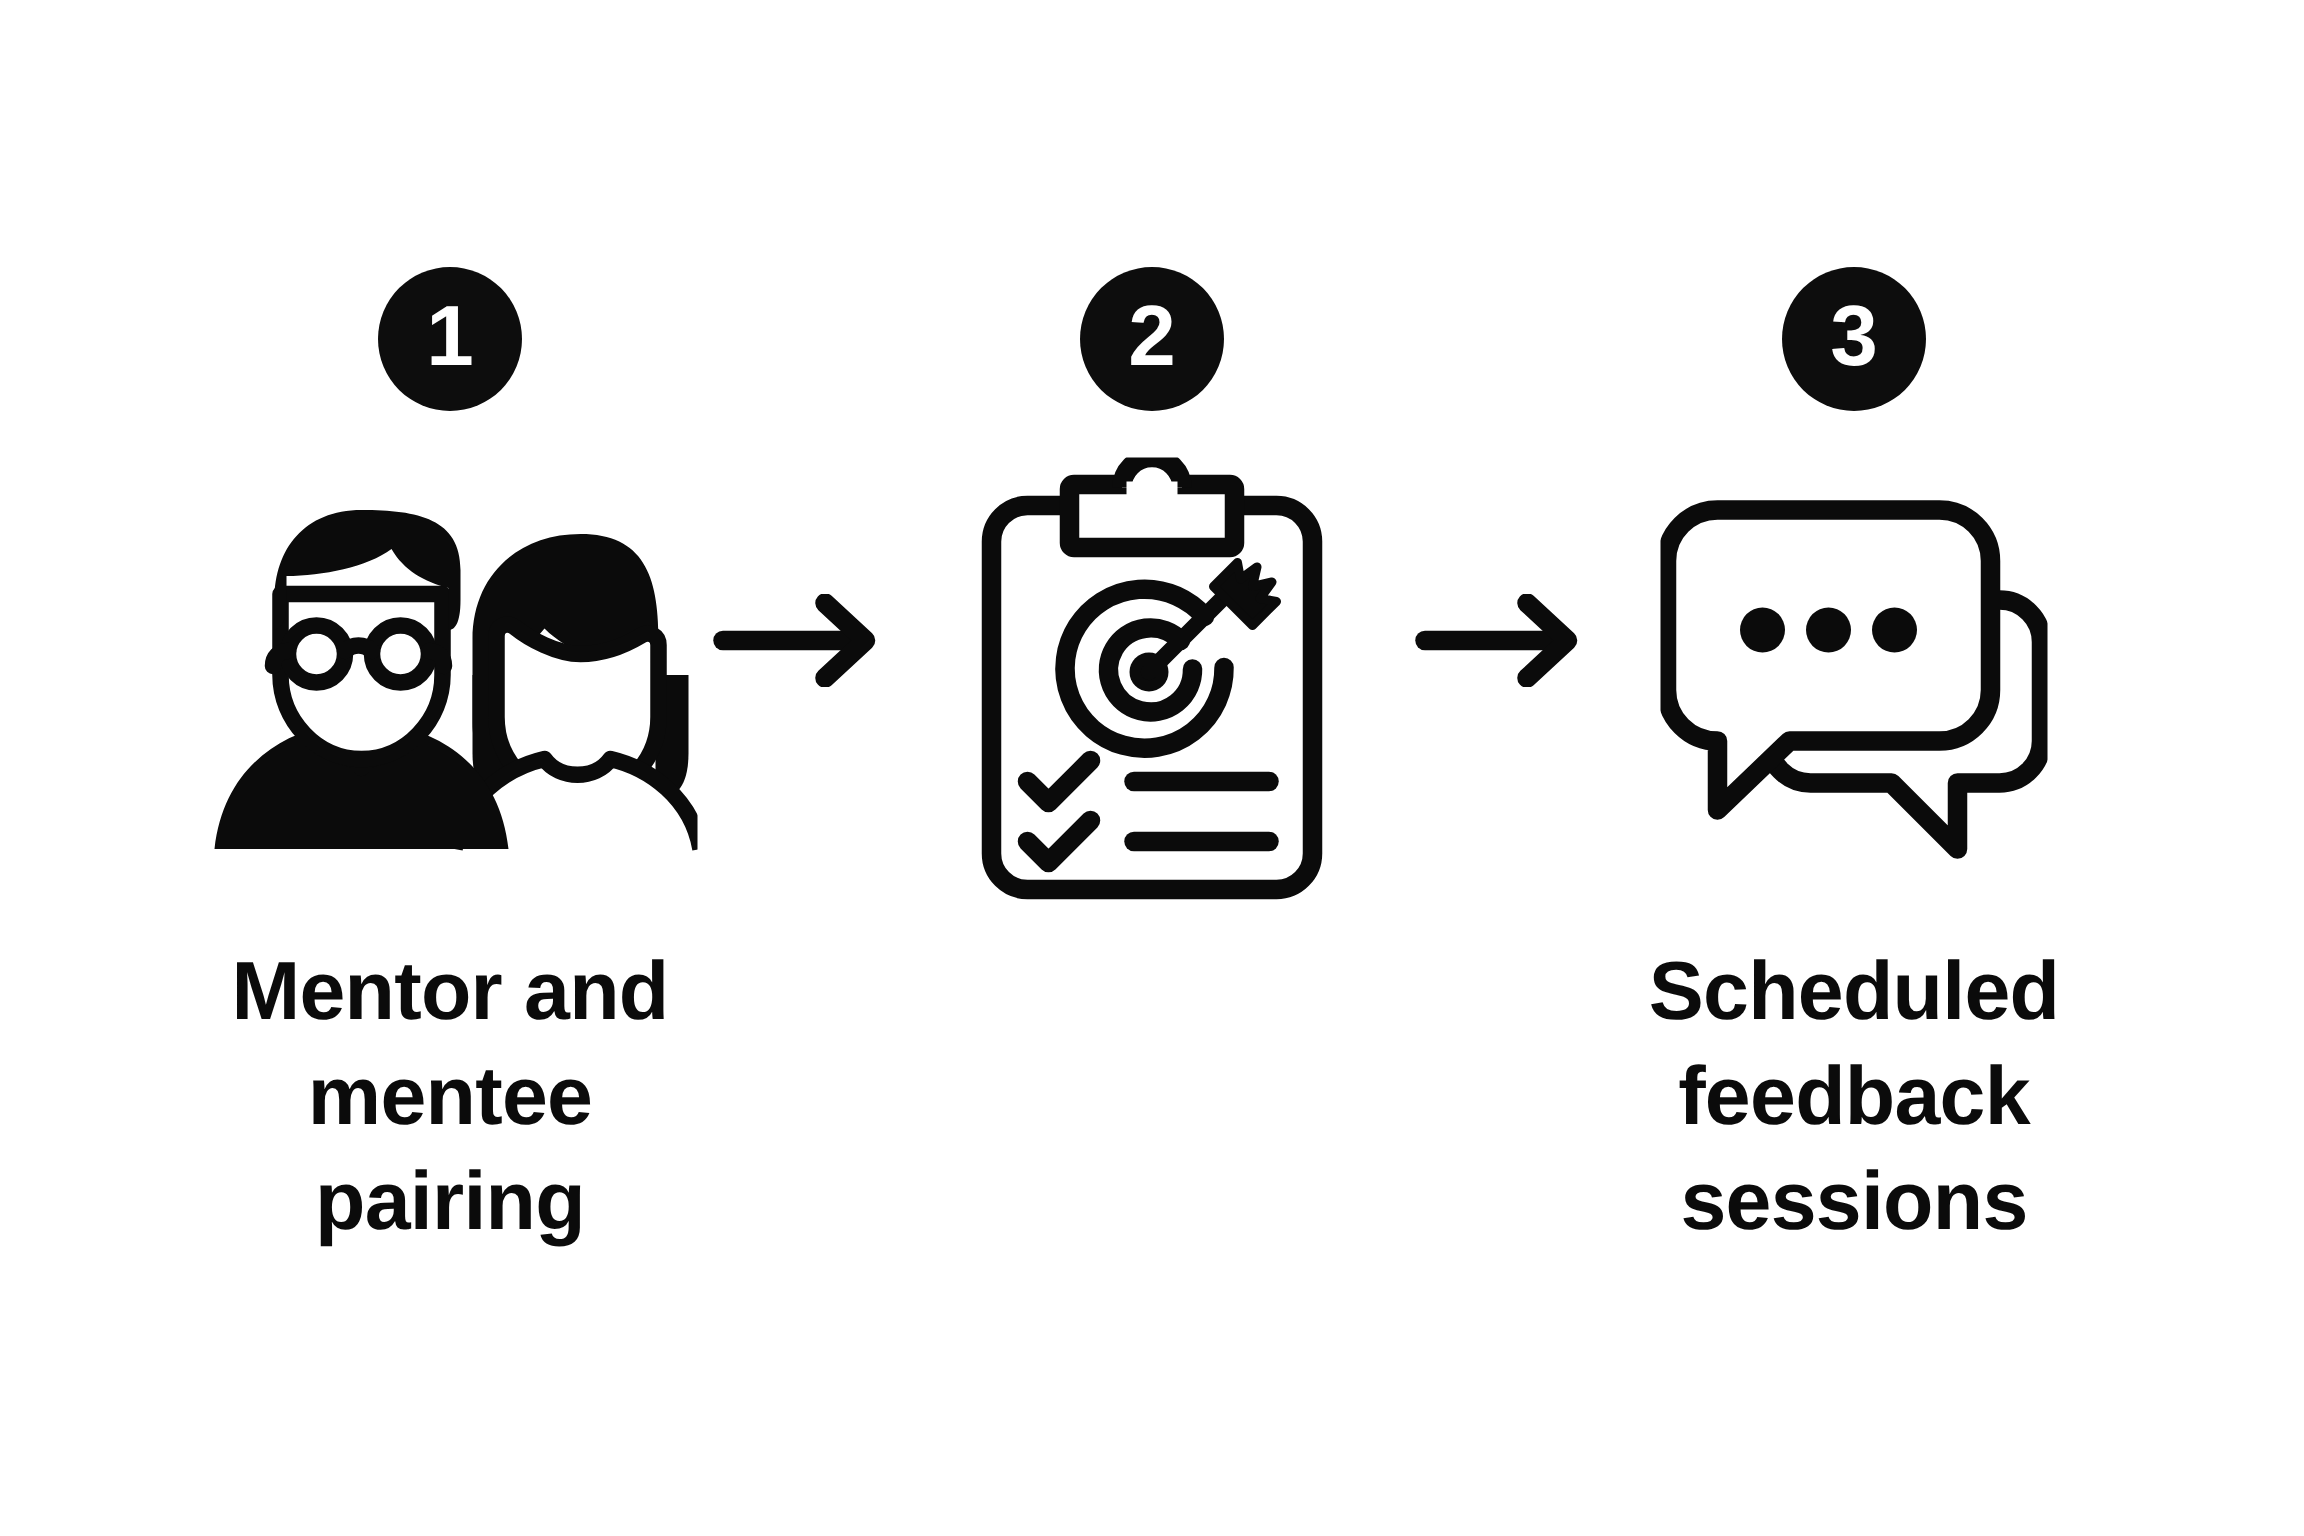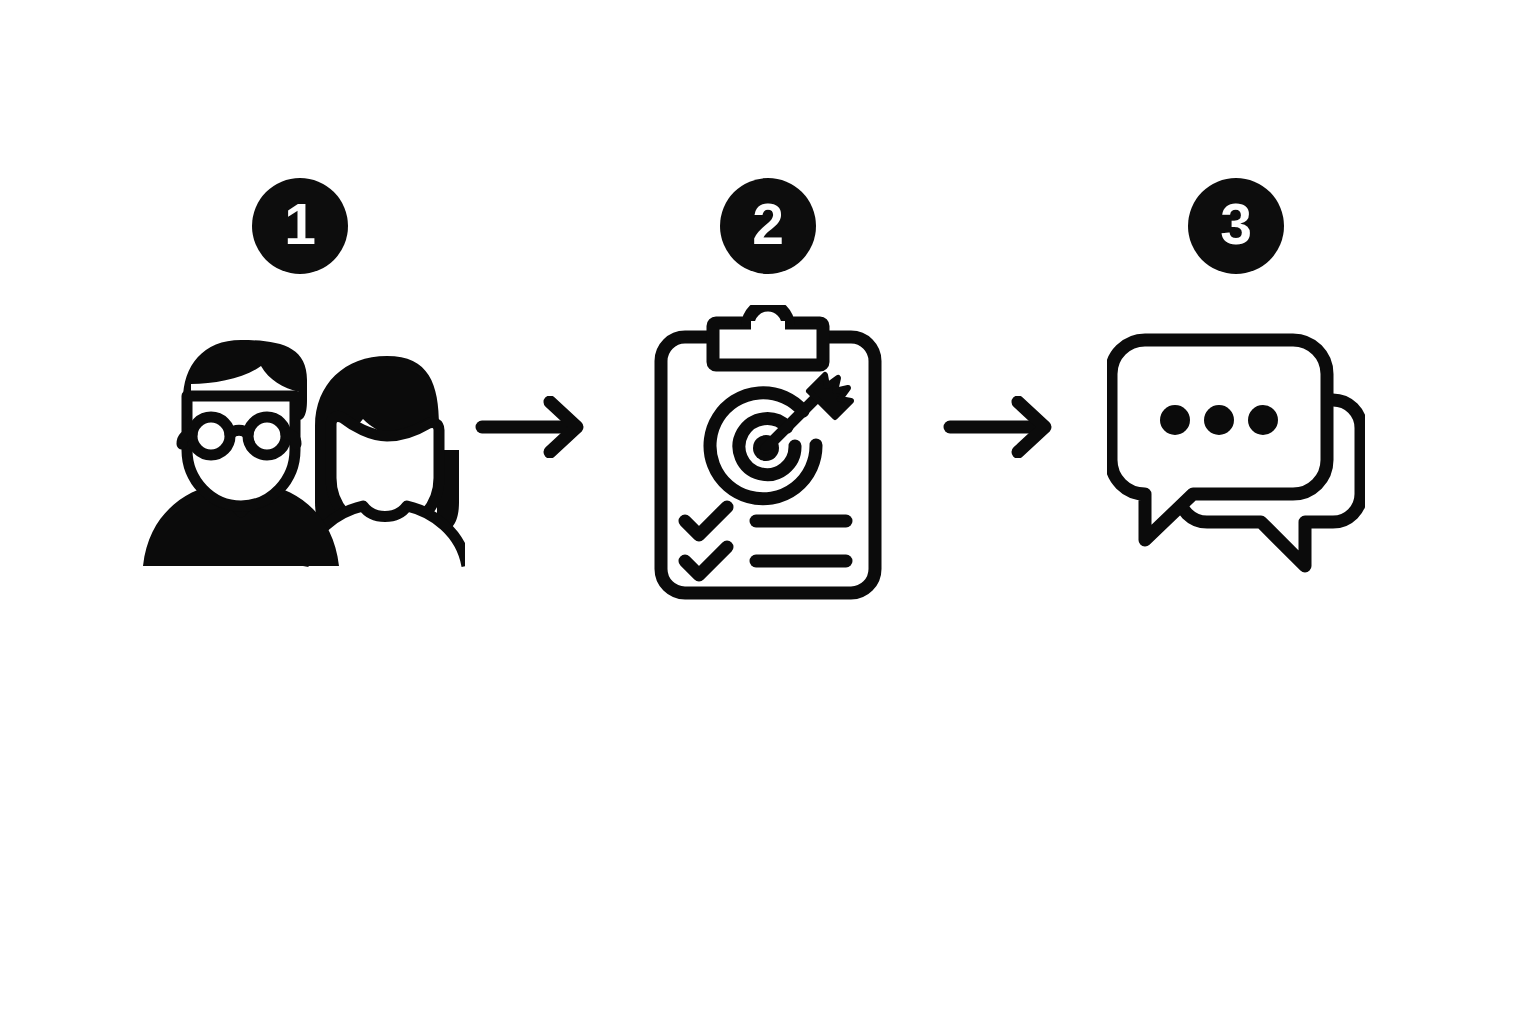--- a/index.html
+++ b/index.html
@@ -159,20 +159,23 @@
           <g fill="none" stroke="#0b0b0b" stroke-width="11">
             <circle cx="76" cy="98" r="19"></circle>
             <circle cx="132" cy="98" r="19"></circle>
             <path d="M95 96 c 5 -5 13 -5 18 0" stroke-linecap="round"></path>
             <path d="M57 96 c -6 0 -10 4 -10 10" stroke-linecap="round"></path>
             <path d="M151 96 c 6 0 10 4 10 10" stroke-linecap="round"></path>
           </g>
         </svg>
       </div>
 
+      <div class="step-label">Mentor and
+mentee
+pairing</div>
     </div>
 
     <div class="arrow-wrap">
       <svg width="118" height="62" viewBox="0 0 118 62" aria-hidden="true">
         <g fill="none" stroke="#0b0b0b" stroke-width="13" stroke-linecap="round" stroke-linejoin="round">
           <line x1="7" y1="31" x2="100" y2="31"></line>
           <polyline points="75,6 102,31 75,56"></polyline>
         </g>
       </svg>
     </div>
@@ -249,16 +252,19 @@
                    a 34 34 0 0 1 -34 -34
                    l 0 -86
                    a 34 34 0 0 1 34 -34 z" fill="#ffffff" stroke="#0b0b0b" stroke-width="13" stroke-linejoin="round" stroke-linecap="round"></path>
 
           <circle cx="68" cy="92" r="15" fill="#0b0b0b"></circle>
           <circle cx="112" cy="92" r="15" fill="#0b0b0b"></circle>
           <circle cx="156" cy="92" r="15" fill="#0b0b0b"></circle>
         </svg>
       </div>
 
+      <div class="step-label">Scheduled
+feedback
+sessions</div>
     </div>
 
   </div>
 </div>
 
 </body></html>

